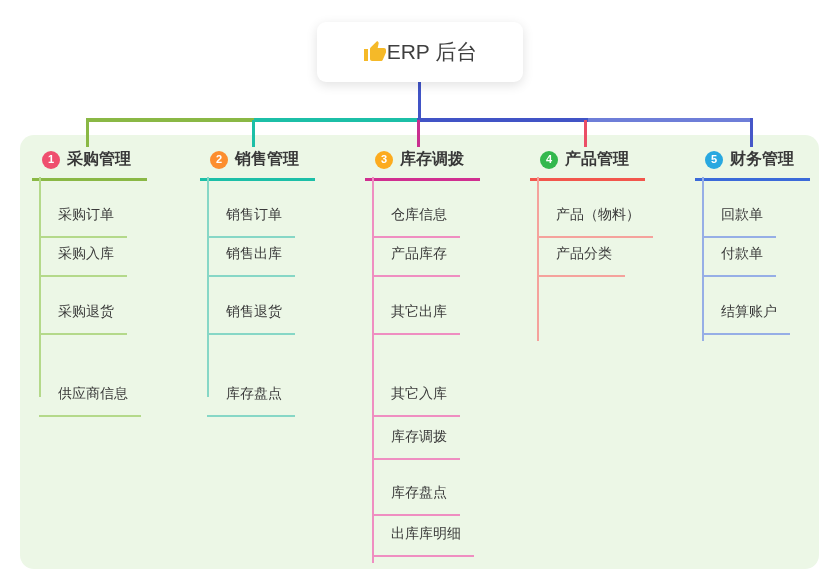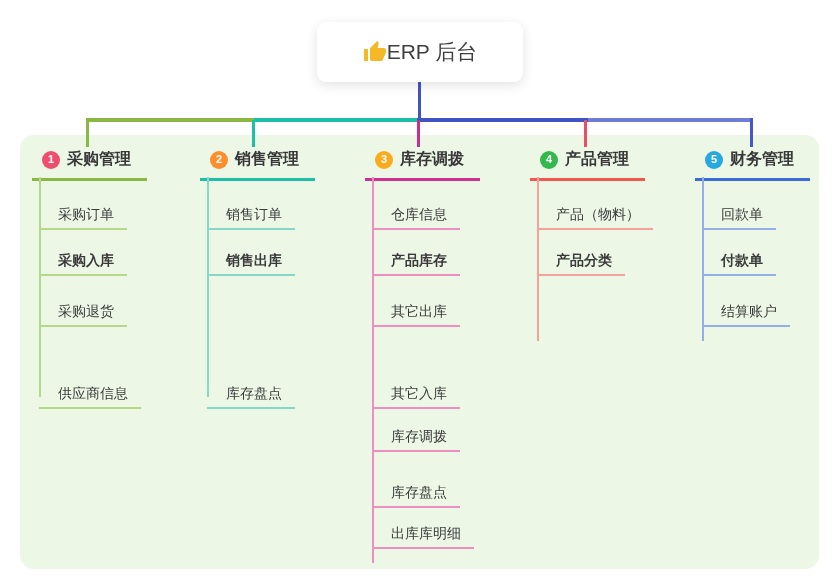--- a/index.html
+++ b/index.html
@@ -42,22 +42,22 @@
     color:#fff; font-size:11px; font-weight:700; line-height:1;
     display:flex; align-items:center; justify-content:center; flex:0 0 18px; }
 
   .vline { position:absolute; left:7px; top:28px; width:2px; background:var(--light); }
   .b1 .vline, .b2 .vline { height:220px; }
   .b3 .vline { height:386px; }
   .b4 .vline, .b5 .vline { height:164px; }
 
   .child { position:absolute; left:7px; white-space:nowrap;
     font-size:14px; color:#3a3a3a; line-height:16px;
-    padding:0 13px 6px 19px; border-bottom:2px solid var(--light); cursor:default; }
-  .r0 { top:57px; }  .r1 { top:103px;font-weight:bold; } .r2 { top:154px; } .r3 { top:223.5px;margin-top:12px; }
+    padding:0 13px 14px 19px; border-bottom:2px solid var(--light); cursor:default; }
+  .r0 { top:57px; }  .r1 { top:96px; } .r2 { top:154px; } .r3 { top:223.5px;margin-top:12px; }
   .r4 { top:279px; } .r5 { top:334.5px; } .r6 { top:376px; }
 </style>
 </head>
 <body>
 
 <div id="canvas">
 
   <div id="panel" style="background: rgb(236, 247, 230);"></div>
 
   <div id="root-line" class="vcon" style="background: rgb(65, 84, 198);"></div>
@@ -93,20 +93,21 @@
   </div>
 
   <div class="branch b2" style="--line: #1cbfa7; --light: #86d7c6; --badge: #fc8e2e;">
     <div class="bhead">
       <span class="badge">2</span>
       <span>销售管理</span>
     </div>
     <div class="vline"></div>
     <div class="child r0">销售订单</div>
     <div class="child r1">销售出库</div>
+    <div class="child r2">销售退货</div>
     <div class="child r3">库存盘点</div>
   </div>
 
   <div class="branch b3" style="--line: #d02f90; --light: #ef8ec1; --badge: #fcab1e;">
     <div class="bhead">
       <span class="badge">3</span>
       <span>库存调拨</span>
     </div>
     <div class="vline"></div>
     <div class="child r0">仓库信息</div>

